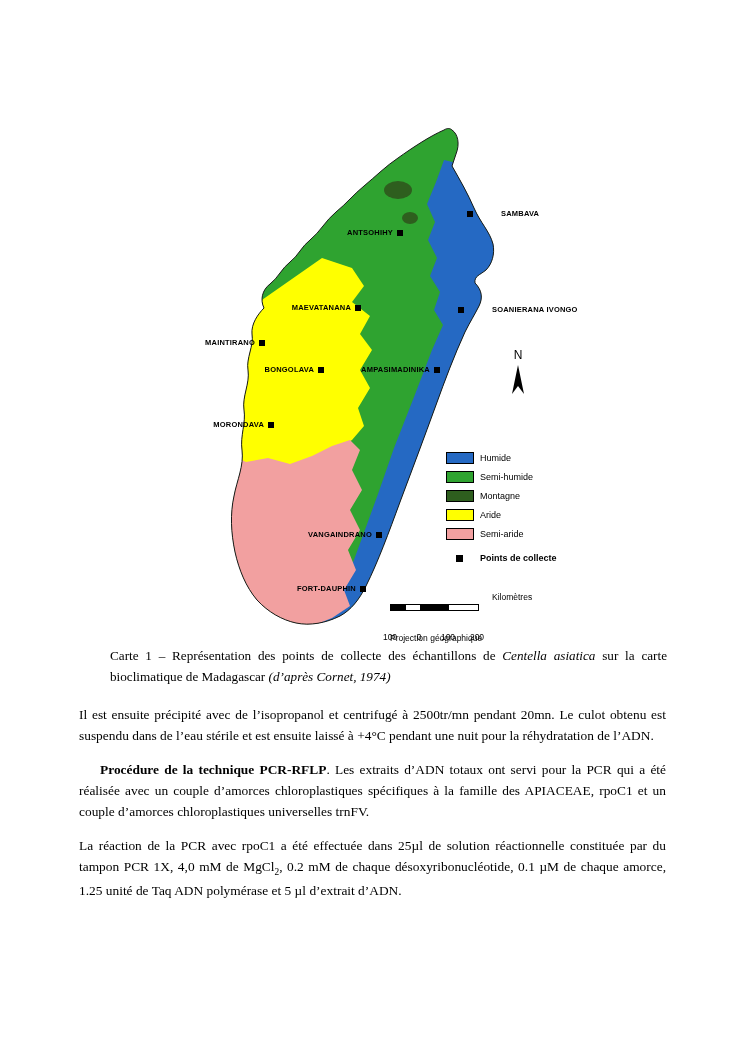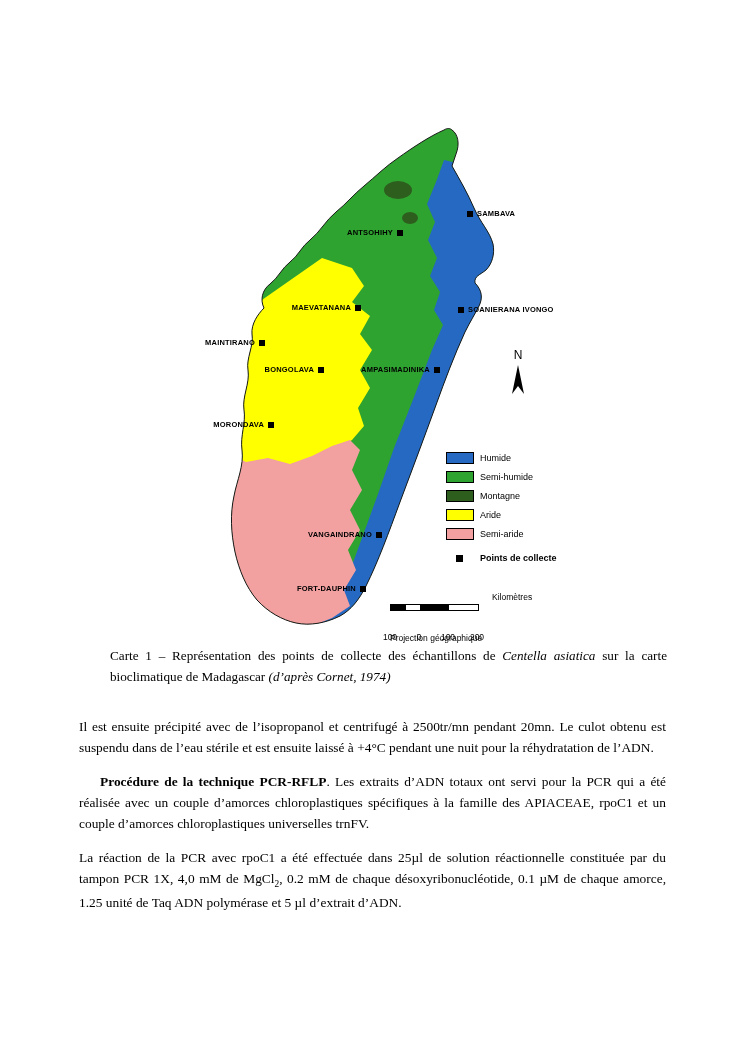--- a/index.html
+++ b/index.html
@@ -5,21 +5,21 @@
   html,body{margin:0;padding:0;background:#ffffff;}
   .page{position:relative;width:744px;height:1053px;background:#fff;overflow:hidden;
         font-family:"Liberation Serif",serif;color:#000;}
 
   
   .map-figure{position:absolute;left:202px;top:118px;width:360px;height:520px;}
   .map-svg{position:absolute;left:0;top:0;}
   .city-layer{position:absolute;left:0;top:0;width:360px;height:520px;}
   .city-marker{position:absolute;width:6px;height:6px;}
   .city-label{position:absolute;font:bold 7.5px "Liberation Sans",sans-serif;
-              color:#000;white-space:nowrap;letter-spacing:.2px;}
+              color:#000;white-space:nowrap;letter-spacing:.2px;margin-left:24px;}
 
   .north{position:absolute;left:306px;top:230px;width:20px;text-align:center;}
   .north-n{font:12px "Liberation Sans",sans-serif;margin-bottom:1px;}
 
   .legend{position:absolute;left:244px;top:334px;width:116px;}
   .legend-row{display:flex;align-items:center;margin-bottom:7px;}
   .legend-swatch{display:inline-block;width:28px;height:12px;border:1px solid #000;box-sizing:border-box;}
   .legend-label{margin-left:6px;font:9px "Liberation Sans",sans-serif;white-space:nowrap;}
   .legend-points-row{display:flex;align-items:center;margin-top:13px;padding-left:10px;}
   .legend-point-swatch{display:inline-block;width:7px;height:7px;background:#000;}
@@ -30,21 +30,21 @@
   .scale-tick{position:absolute;top:0;transform:translateX(-50%);margin-top:40px;}
   .scale-unit{position:absolute;left:102px;top:0;}
   .scale-segments{position:relative;margin-top:1px;width:87px;height:5px;border:1px solid #000;display:flex;box-sizing:content-box;}
   .scale-segments .seg{height:100%;}
   .scale-proj{margin-top:22px;}
 
   
   .caption{position:absolute;left:110px;top:646px;width:557px;
            font-size:13.2px;line-height:1.58;text-align:justify;}
   .bodytext{position:absolute;left:79px;top:704px;width:587px;font-size:13.4px;}
-  .bodytext p{margin:12px 0 13px 0;line-height:1.57;text-align:justify;}
+  .bodytext p{margin:0 0 13px 0;line-height:1.57;text-align:justify;}
   .bodytext p.indent{text-indent:21px;}
   .bodytext b{font-weight:bold;}
   sub{font-size:70%;}
 </style>
 </head>
 <body>
 
 <div class="page">
 
   <div class="map-figure">

